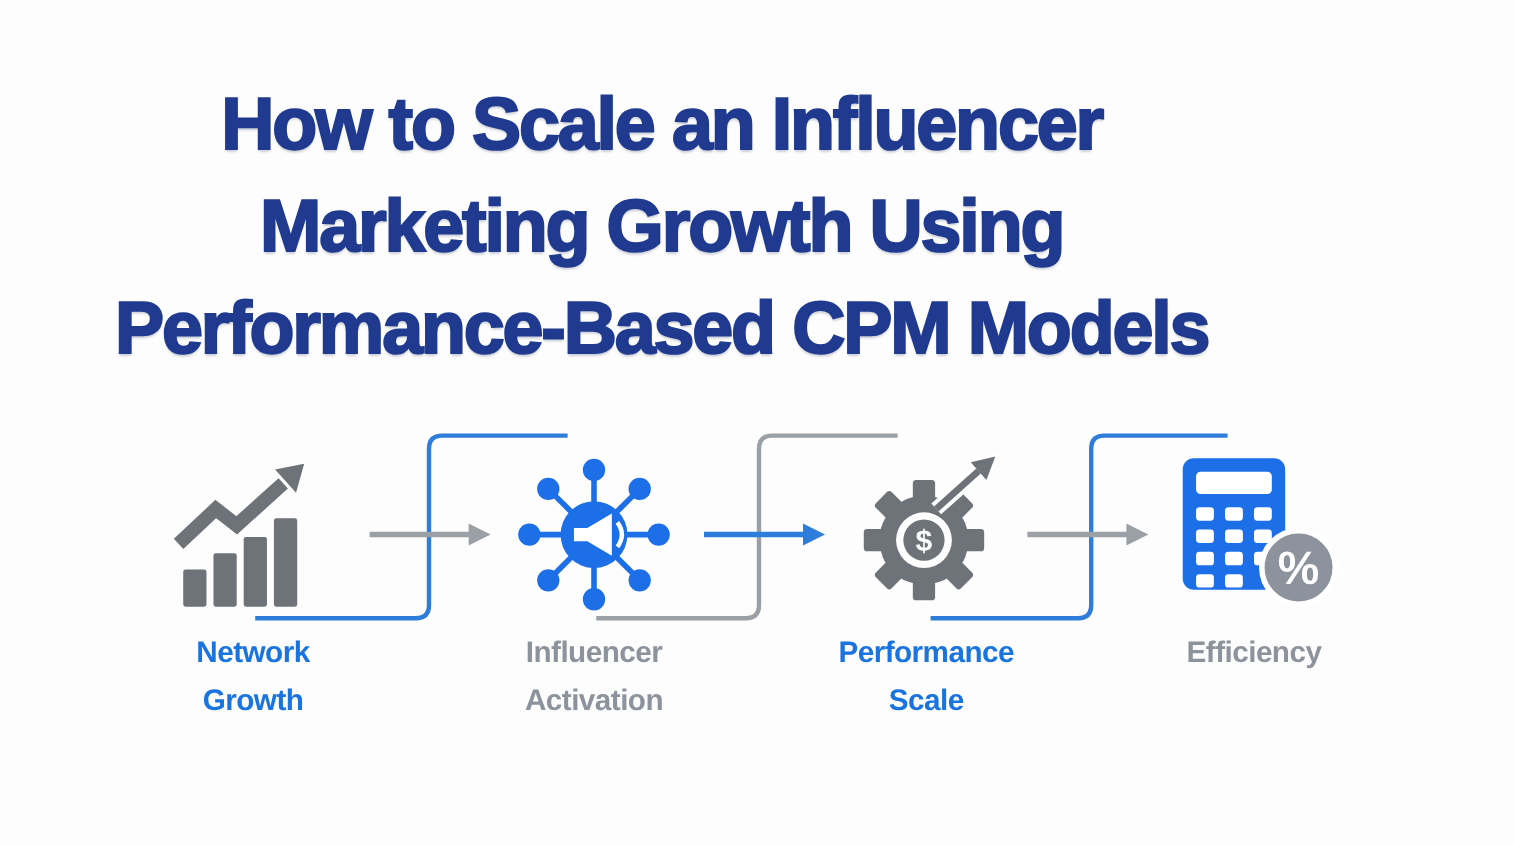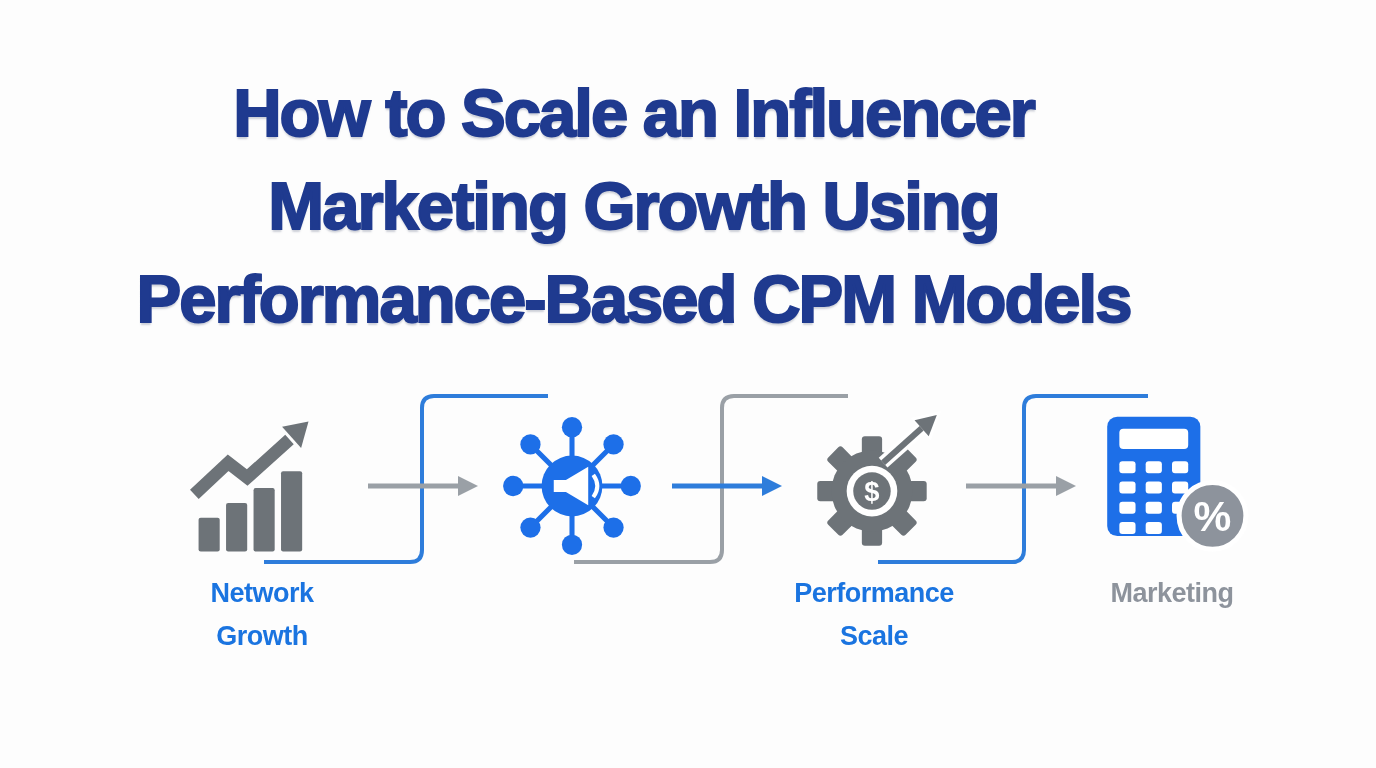--- a/index.html
+++ b/index.html
@@ -2,21 +2,21 @@
 <html style="--navy: #1f3a8f; --blue-label: #1a74e0; --gray-label: #8d939c; --icon-blue: #1d6fe8; --icon-gray: #6d7378; --connector-blue: #2e7ddb; --connector-gray: #9aa0a6; --background: #fdfdfd;"><head>
 <meta charset="utf-8">
 <style>
   html,body{margin:0;padding:0;}
   body{
     width:1376px;height:768px;
     background:var(--background,#fdfdfd);
     font-family:"Liberation Sans",sans-serif;
     overflow:hidden;
   }
-  .canvas{position:relative;width:1203px;height:768px;margin-left:32px;}
+  .canvas{position:relative;width:1203px;height:768px;}
   .title{
     position:absolute;top:66px;left:0;width:100%;
     text-align:center;
     color:var(--navy,#1f3a8f);
     font-weight:bold;
     font-size:67px;
     line-height:93px;
     letter-spacing:-2px;
     -webkit-text-stroke:2px var(--navy,#1f3a8f);
     text-shadow:0 3px 2px rgba(125,135,155,.38);
@@ -115,20 +115,24 @@
           <circle cx="75" cy="133" r="10"></circle>
           <circle cx="116" cy="116" r="10"></circle>
         </g>
         <circle class="f-iblue" cx="75" cy="75" r="30"></circle>
         <g>
           <polygon class="f-white" points="57,69 69,69 91,56 91,94 69,81 57,81"></polygon>
           <path class="s-white" stroke-width="4" d="M96,64 q8,11 0,22"></path>
         </g>
       </svg>
     </div>
+    <div class="step-label label-gray">
+      <div>Influencer</div>
+      <div>Activation</div>
+    </div>
   </div>
 
   <div class="step" style="left:692px">
     <div class="icon-wrap">
       <svg width="152" height="152" viewBox="0 0 150 150">
         <g transform="translate(73,80)">
           <g class="f-igray">
             <rect x="-10" y="-54" width="20" height="18" rx="3" transform="rotate(0)"></rect>
             <rect x="-10" y="-54" width="20" height="18" rx="3" transform="rotate(45)"></rect>
             <rect x="-10" y="-54" width="20" height="18" rx="3" transform="rotate(90)"></rect>
@@ -177,18 +181,18 @@
               <rect x="54" y="108" width="16" height="12" rx="3"></rect>
           </g>
         </g>
         <g>
           <circle class="f-lgray" cx="120" cy="102" r="33" stroke="#ffffff" stroke-width="5"></circle>
           <text class="f-white" x="120" y="117" text-anchor="middle" font-size="42" font-weight="bold">%</text>
         </g>
       </svg>
     </div>
     <div class="step-label label-gray">
-      <div>Marketing</div>
+      <div>Efficiency</div>
 
     </div>
   </div>
 
 </div>
 
 </body></html>

